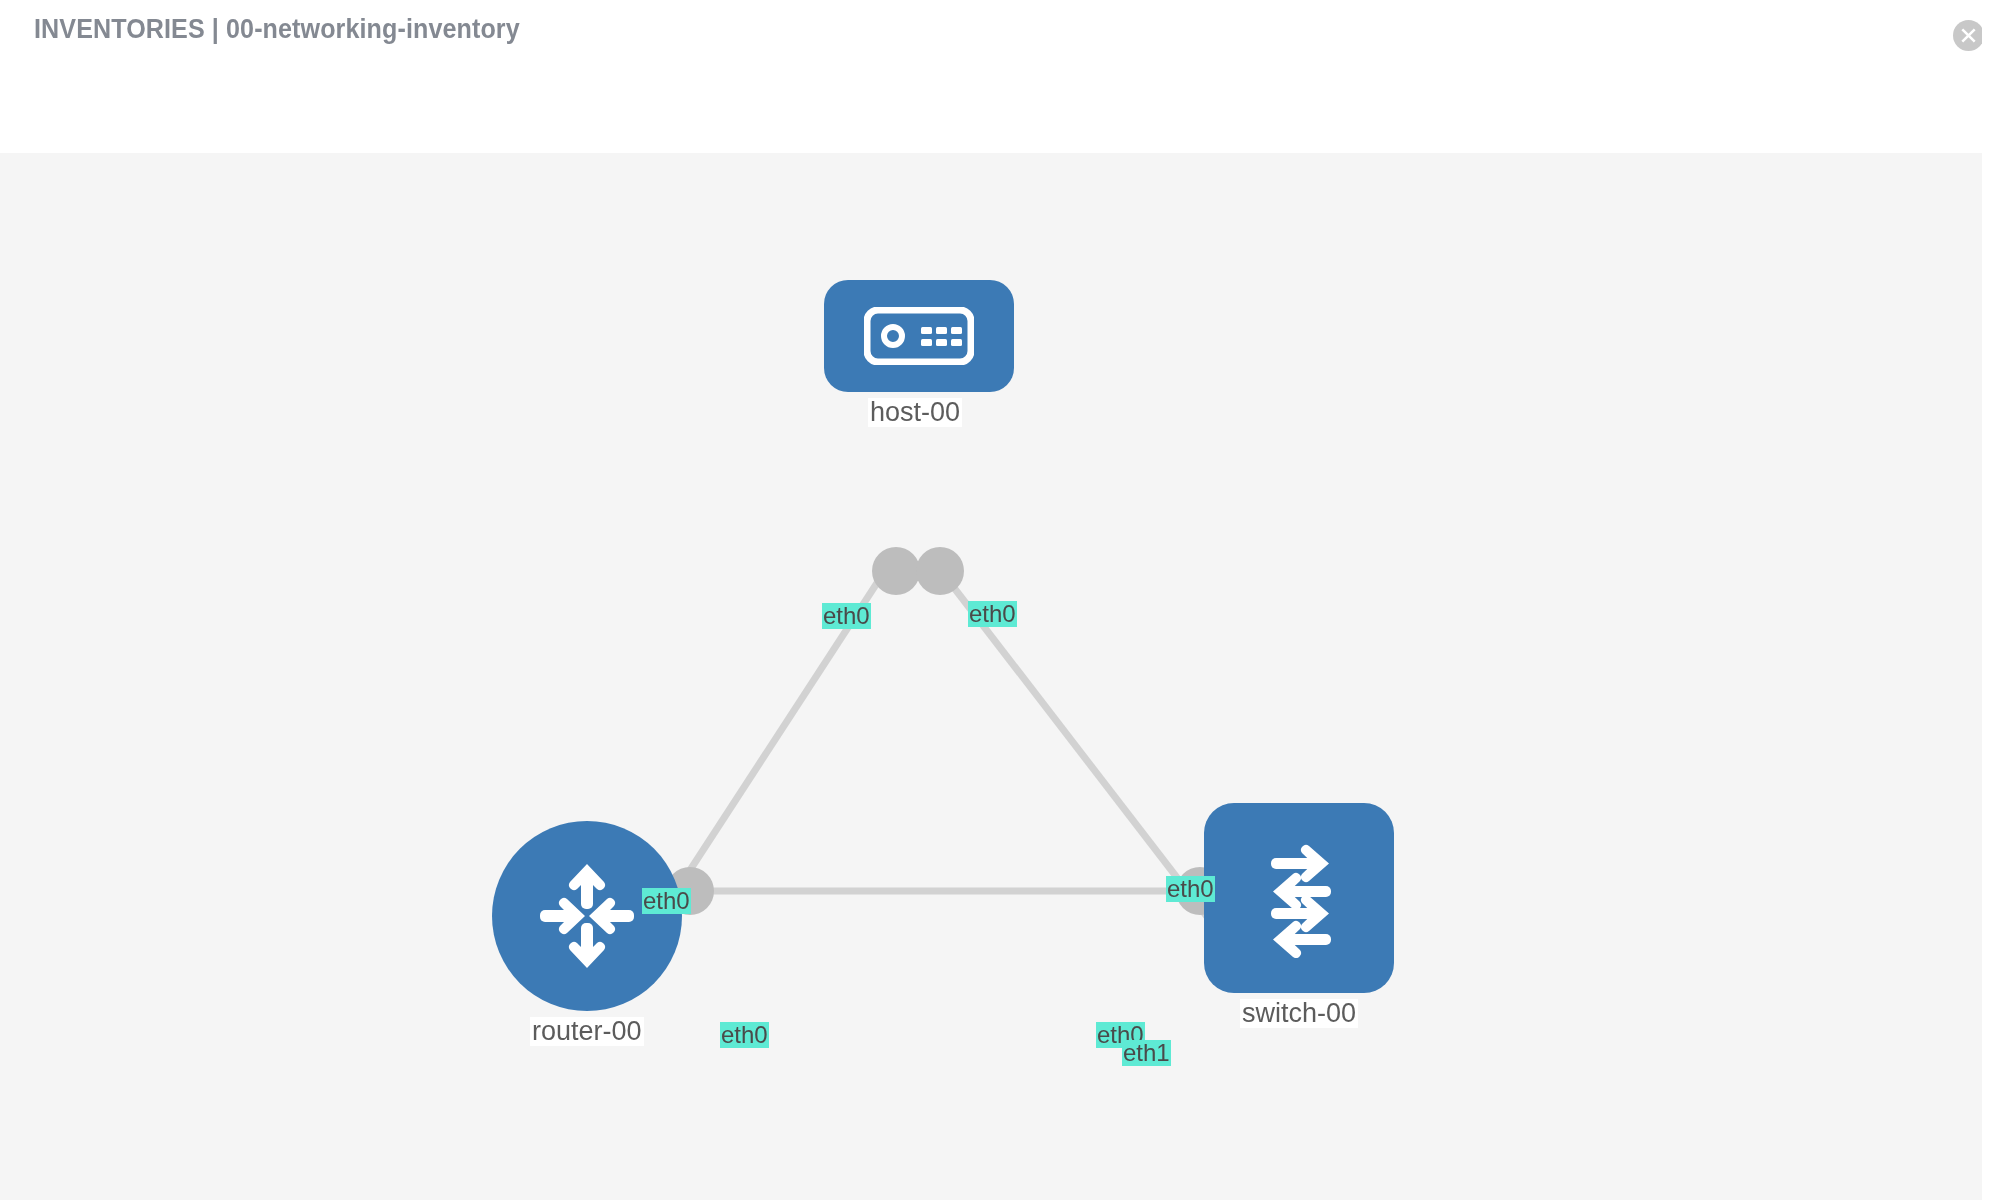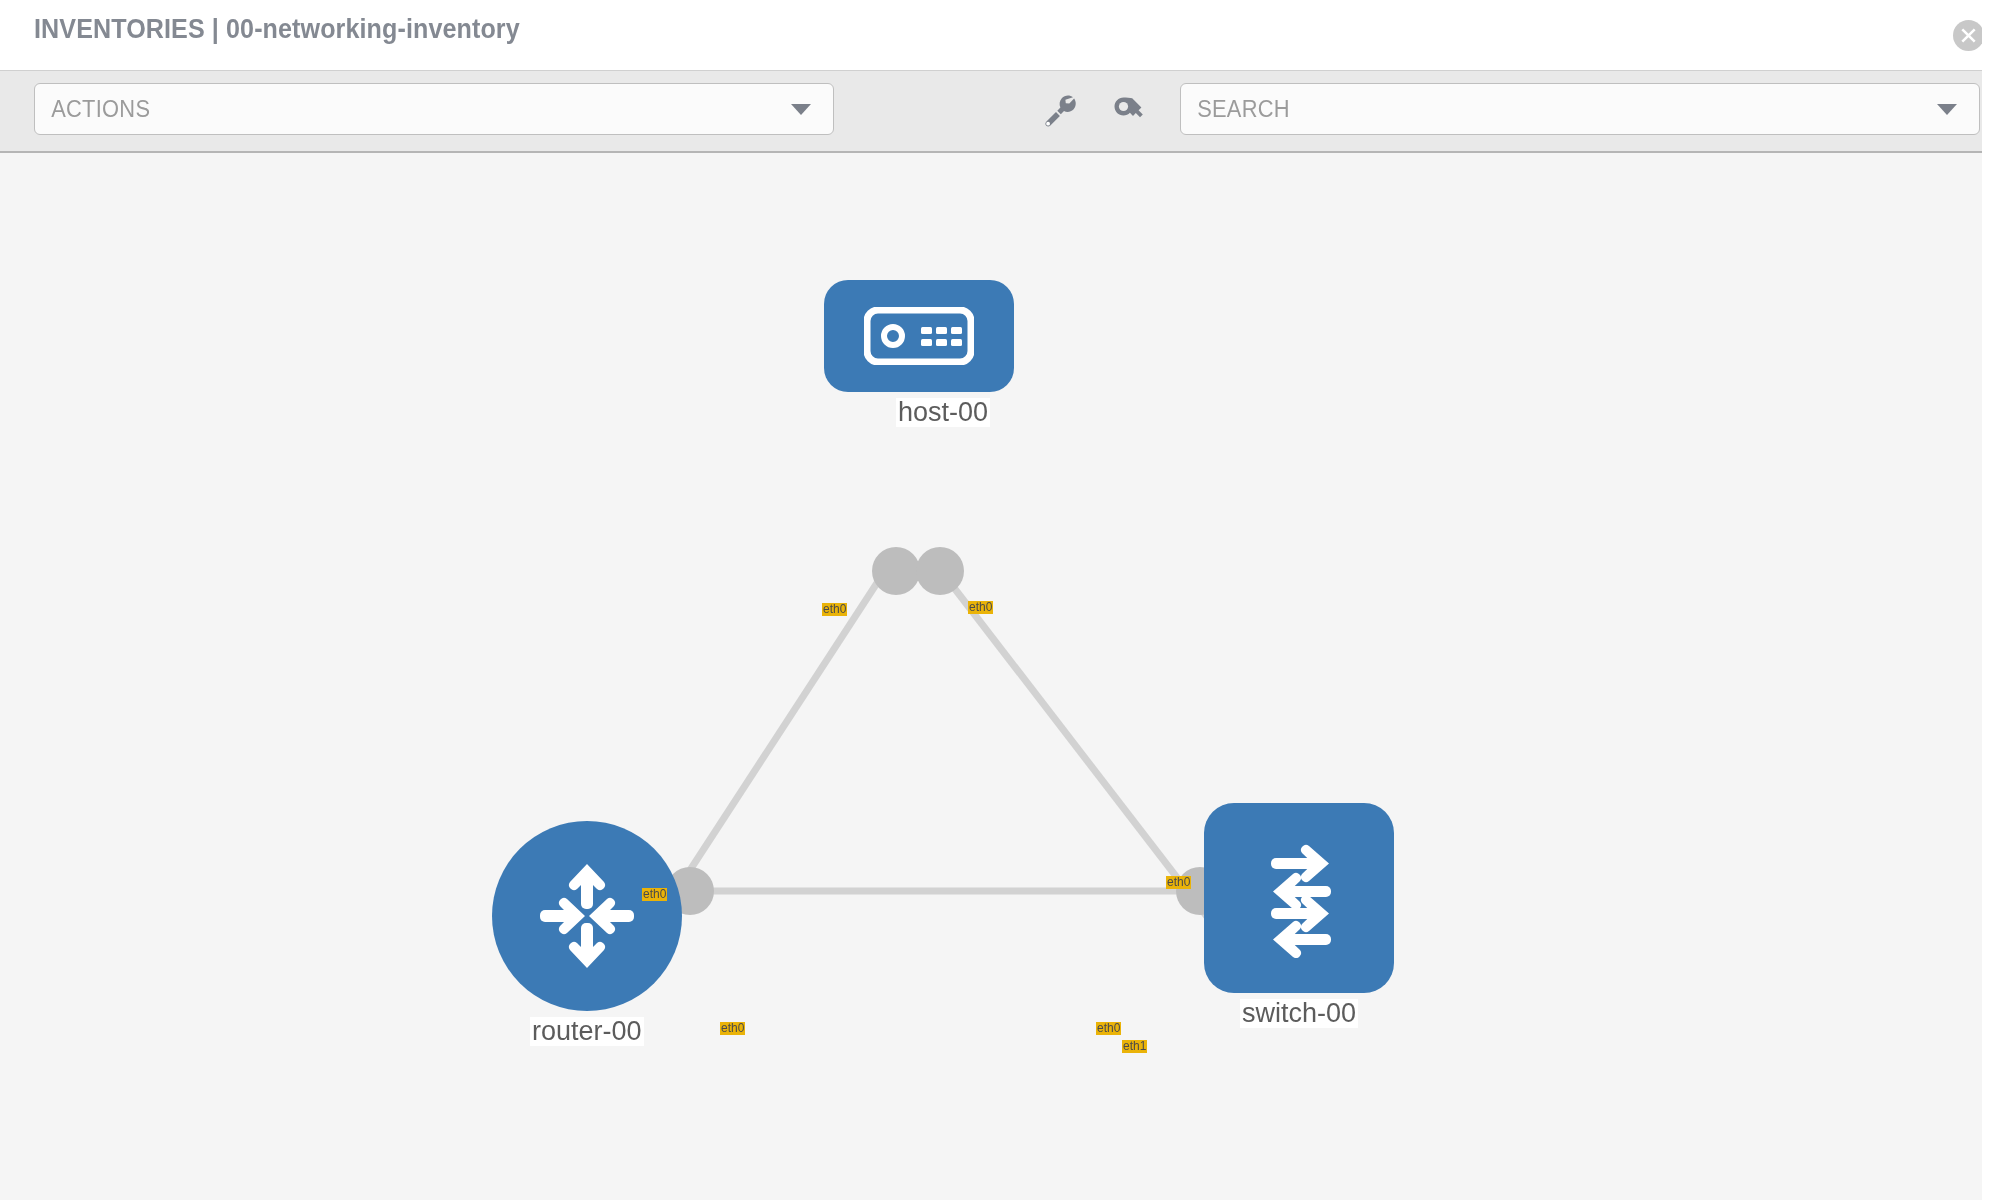--- a/index.html
+++ b/index.html
@@ -127,73 +127,42 @@
     font-size: 27px;
     color: #5c5c5c;
     background: #ffffff;
     white-space: nowrap;
     line-height: 1.08;
     padding: 0 2px;
   }
 
   .edge-label {
     position: absolute;
-    font-size: 12px;
+    font-size: 24px;
     color: #4a4a4a;
-    background: #eab308;
+    background: #5eead4;
     white-space: nowrap;
     line-height: 1.1;
     padding: 0 1px;
   }
 </style>
 </head>
 <body>
 
 <div id="app">
 
   <div id="header">
     <div id="page-title">INVENTORIES | 00-networking-inventory</div>
     <div id="close-button">
       <svg width="31" height="31" viewBox="0 0 31 31" aria-hidden="true">
         <path d="M10.2 8.4 L15.5 13.7 L20.8 8.4 L22.6 10.2 L17.3 15.5 L22.6 20.8 L20.8 22.6 L15.5 17.3 L10.2 22.6 L8.4 20.8 L13.7 15.5 L8.4 10.2 Z" fill="#ffffff"></path>
       </svg>
     </div>
   </div>
 
-  <div id="toolbar">
-
-    <div id="actions-select" class="tb-select">
-      <span class="tb-label">ACTIONS</span>
-      <span class="tb-caret"></span>
-    </div>
-
-    <div id="wrench-icon-btn">
-      <svg width="40" height="36" viewBox="0 0 40 36" aria-hidden="true">
-        <g fill="#7b808a">
-          <path d="M33.0 4.2 C29.6 1.6 24.7 2.0 21.8 5.2 C19.4 7.8 19.0 11.5 20.4 14.5 L17.3 17.7 L20.8 21.3 L24.0 18.1 C27.0 19.6 30.8 19.1 33.4 16.5 C36.3 13.5 36.5 8.8 34.1 5.6 L29.3 10.4 L25.8 10.2 L25.4 6.7 Z"></path>
-          <path d="M16.0 19.0 L6.2 28.8 C5.1 29.9 5.1 31.6 6.2 32.7 C7.3 33.8 9.0 33.8 10.1 32.7 L19.9 22.9 Z"></path>
-          <circle cx="8.1" cy="30.7" r="1.9" fill="#ffffff"></circle>
-        </g>
-      </svg>
-    </div>
-
-    <div id="key-icon-btn">
-      <svg width="40" height="36" viewBox="0 0 40 36" aria-hidden="true">
-        <g fill="#7b808a">
-          <path d="M13.5 4.5 C8.5 4.5 4.5 8.5 4.5 13.5 C4.5 18.5 8.5 22.5 13.5 22.5 C16.0 22.5 18.3 21.5 19.9 19.8 L23.0 22.9 L25.8 20.1 L30.0 24.3 L32.8 21.5 L28.6 17.3 L31.4 14.5 L22.2 5.3 L22.2 5.3 C20.6 4.8 16.0 4.5 13.5 4.5 Z"></path>
-          <circle cx="13.5" cy="13.5" r="4.6" fill="#e9e9e9"></circle>
-        </g>
-      </svg>
-    </div>
-
-    <div id="search-select" class="tb-select">
-      <span class="tb-label">SEARCH</span>
-      <span class="tb-caret"></span>
-    </div>
-  </div>
 
   <div id="canvas">
 
     <svg id="graph-svg" width="2014" height="1047" aria-hidden="true">
 
       <g stroke="#d2d2d2" stroke-width="7" fill="none">
         <line x1="610" y1="840" x2="890" y2="410"></line>
       </g>
       <g stroke="#d2d2d2" stroke-width="7" fill="none">
         <line x1="935" y1="410" x2="1235" y2="800"></line>
@@ -217,21 +186,21 @@
           <rect x="3" y="3" width="104" height="52" rx="11" ry="11" fill="none" stroke="#ffffff" stroke-width="7"></rect>
           <circle cx="29" cy="29" r="9" fill="none" stroke="#ffffff" stroke-width="6"></circle>
           <rect x="57" y="20" width="11" height="7" rx="1.5" fill="#ffffff"></rect>
           <rect x="72" y="20" width="11" height="7" rx="1.5" fill="#ffffff"></rect>
           <rect x="87" y="20" width="11" height="7" rx="1.5" fill="#ffffff"></rect>
           <rect x="57" y="32" width="11" height="7" rx="1.5" fill="#ffffff"></rect>
           <rect x="72" y="32" width="11" height="7" rx="1.5" fill="#ffffff"></rect>
           <rect x="87" y="32" width="11" height="7" rx="1.5" fill="#ffffff"></rect>
         </svg>
       </div>
-      <div class="node-label" style="left:44px; top:118px;margin-left:28px;">host-00</div>
+      <div class="node-label" style="left:44px; top:118px;">host-00</div>
     </div>
 
     <div class="node" style="left:492px; top:668px; width:190px; height:230px;text-align:center;">
       <div class="node-shape" style="left:0; top:0; width:190px; height:190px; border-radius:50%;">
         <svg width="118" height="118" viewBox="0 0 118 118" aria-hidden="true">
           <g fill="#ffffff">
 
             <rect x="53" y="12" width="12" height="40" rx="5"></rect>
             <path d="M59 7 L76 25 a5 5 0 0 1 -7 7 L59 22 L49 32 a5 5 0 0 1 -7 -7 Z"></path>
 

